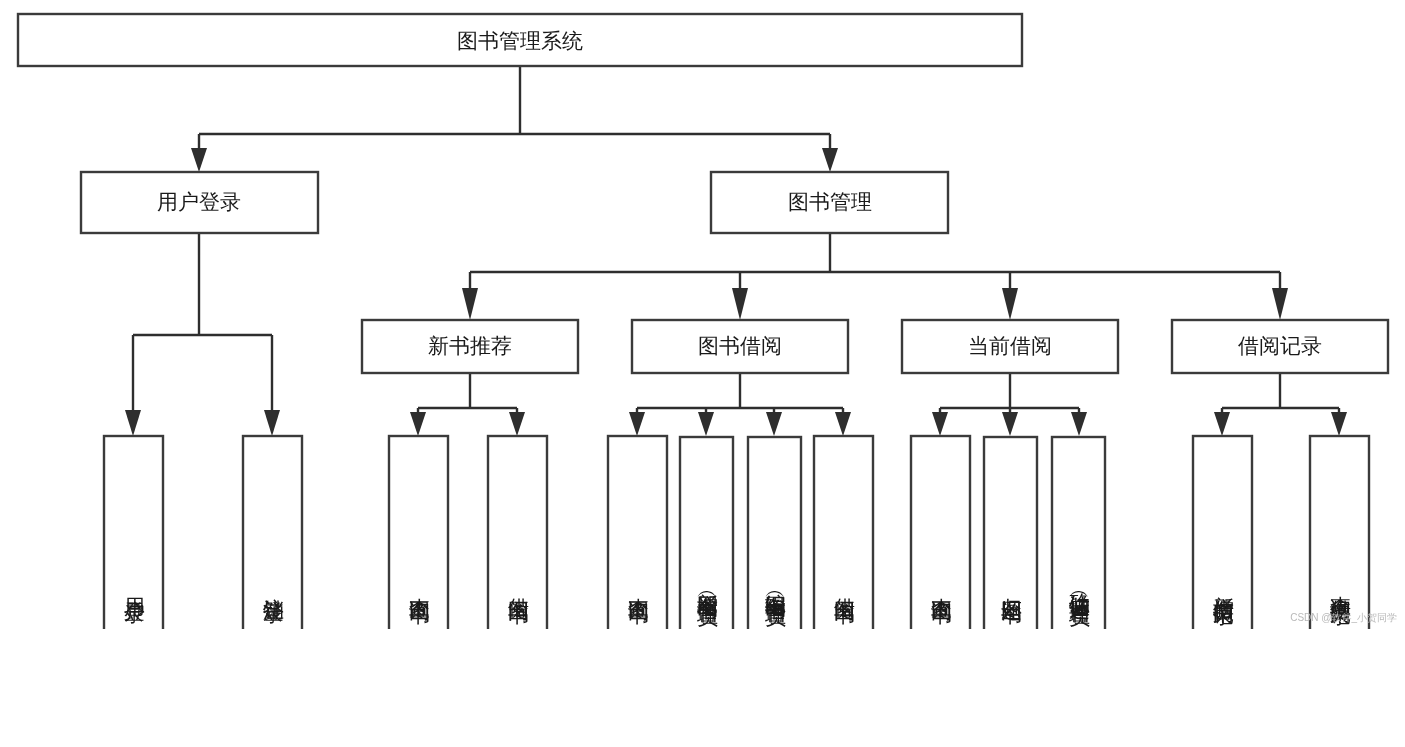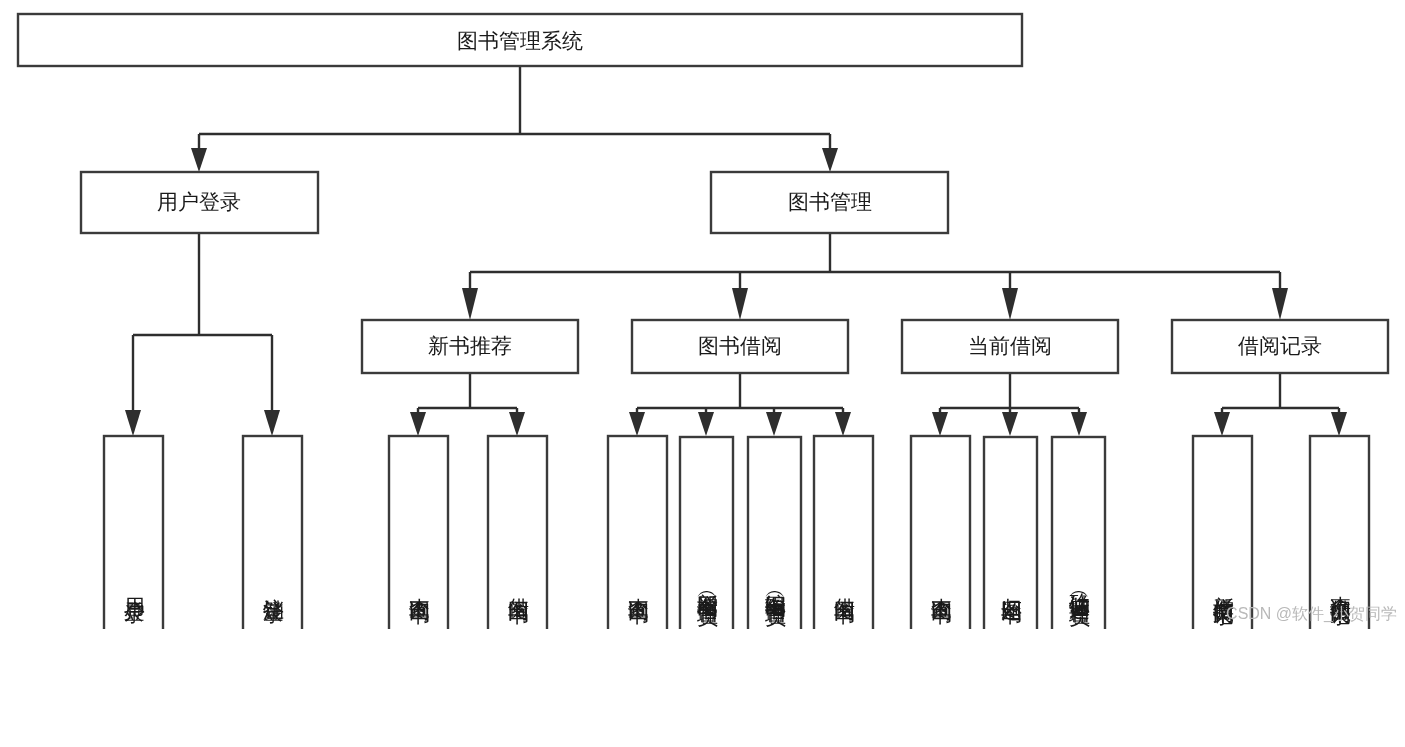--- a/index.html
+++ b/index.html
@@ -55,21 +55,21 @@
     font-size: 21px;
     writing-mode: vertical-rl;
     text-orientation: upright;
     letter-spacing: 2px;
   }
   .watermark {
     position: absolute;
     right: 8px;
     bottom: 4px;
     font-family: "Liberation Sans", "DejaVu Sans", sans-serif;
-    font-size: 16px;
+    font-size: 10px;
     color: #b9b9b9;
     white-space: nowrap;
     pointer-events: none;
   }
 </style>
 </head>
 <body>
 
 <div id="diagram-root">
 

